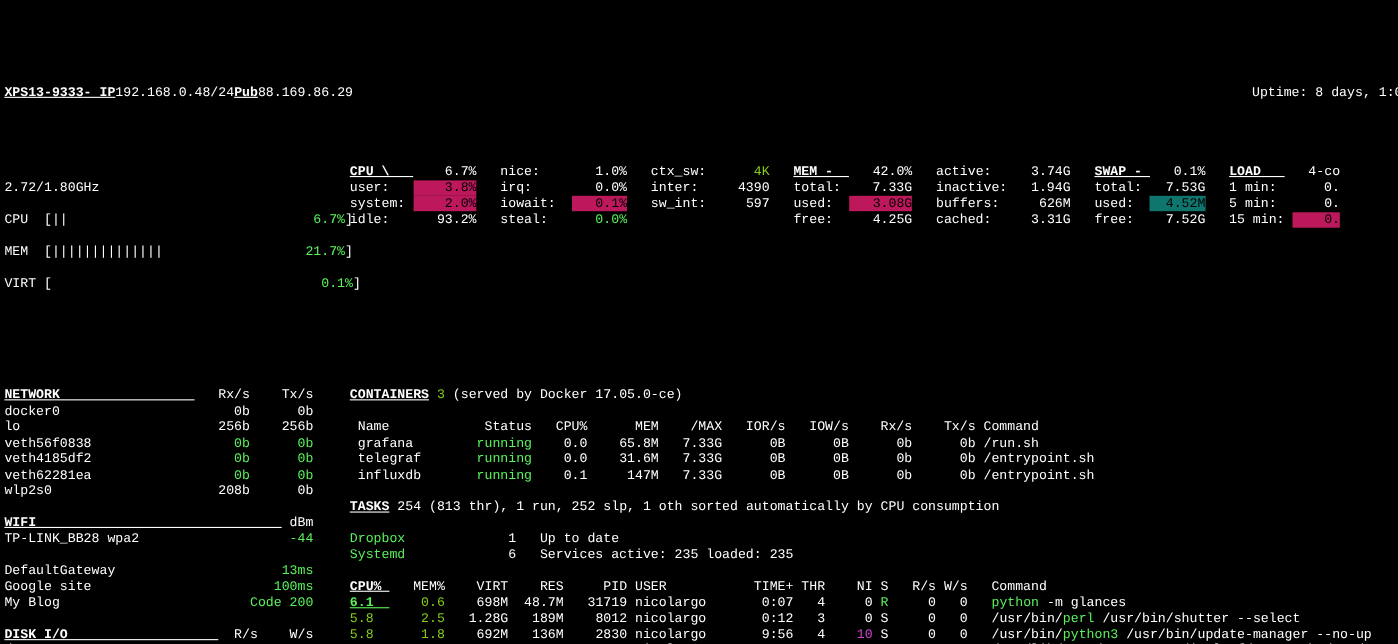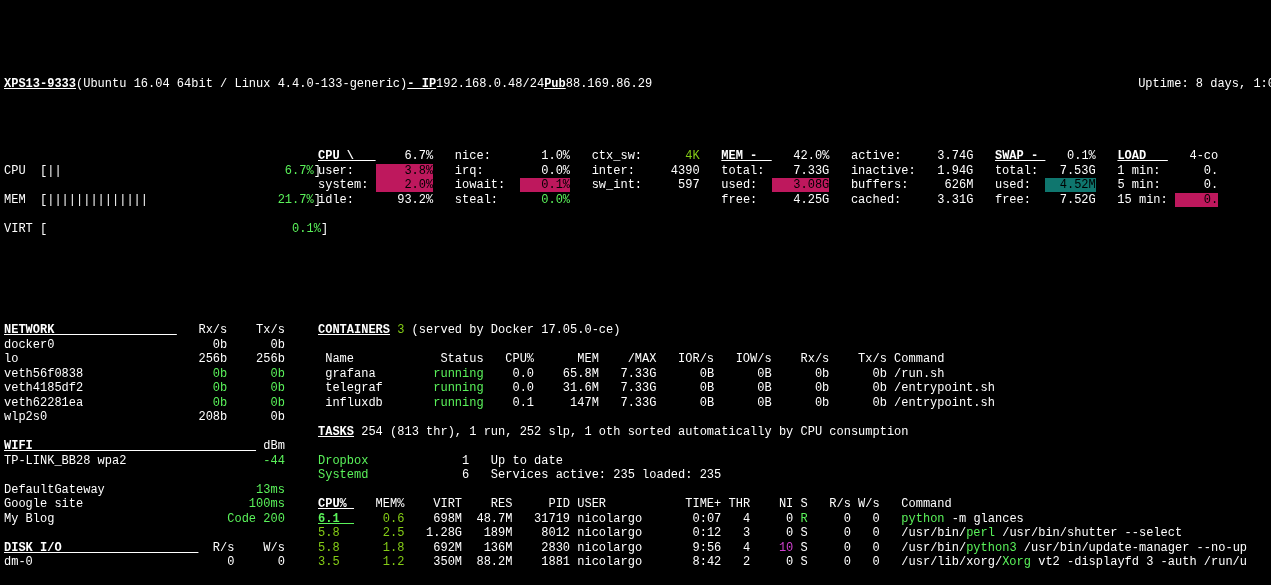--- a/index.html
+++ b/index.html
@@ -25,25 +25,26 @@
   .col-left { width: 314px; flex-shrink: 0; }
   .col-right { flex: 1; }
   span { display: inline; }
 </style>
 </head>
 <body>
 
 
 
 <div>
-<div class="row"><span class="bold">XPS13-9333</span> <span>(Ubuntu 16.04 64bit / Linux 4.4.0-133-generic)</span> <span class="bold">- IP</span> <span>192.168.0.48/24</span> <span class="bold">Pub</span> <span>88.169.86.29</span><span style="margin-left:auto">Uptime: 8 days, 1:0</span></div>
+<div class="row"><span class="bold">XPS13-9333</span>  <span class="bold">- IP</span> <span>192.168.0.48/24</span> <span class="bold">Pub</span> <span>88.169.86.29</span><span style="margin-left:auto">Uptime: 8 days, 1:0</span></div>
 <div>&nbsp;</div>
 
 <div class="row">
 <div class="col-left">
+<div>2.72/1.80GHz</div>
 <div><span><span>CPU  [||</span>                               </span><span class="green">6.7%</span>]</div>
 <div><span><span>MEM  [||||||||||||||</span>                  </span><span class="green">21.7%</span>]</div>
 <div><span><span>VIRT [</span>                                  </span><span class="green">0.1%</span>]</div>
 </div>
 <div class="col-right" id="topstats"><div><span class="bold">CPU \   </span>    6.7%   nice:       1.0%   ctx_sw: <span class="cyan">     4K</span>   <span class="bold">MEM -  </span>   42.0%   active:     3.74G   <span class="bold">SWAP - </span>   0.1%   <span class="bold">LOAD   </span>   4-co</div><div>user:   <span class="inv-green">    3.8%</span>   irq:        0.0%   inter:     4390   total:    7.33G   inactive:   1.94G   total:   7.53G   1 min:      0.</div><div>system: <span class="inv-green">    2.0%</span>   iowait:  <span class="inv-green">   0.1%</span>   sw_int:     597   used:  <span class="inv-green">   3.08G</span>   buffers:     626M   used:  <span class="inv-cyan">  4.52M</span>   5 min:      0.</div><div>idle:      93.2%   steal:   <span class="green">   0.0%</span>                     free:     4.25G   cached:     3.31G   free:    7.52G   15 min: <span class="inv-green">    0.</span></div></div>
 </div>
 
 <div>&nbsp;</div>
 
 <div class="row">

